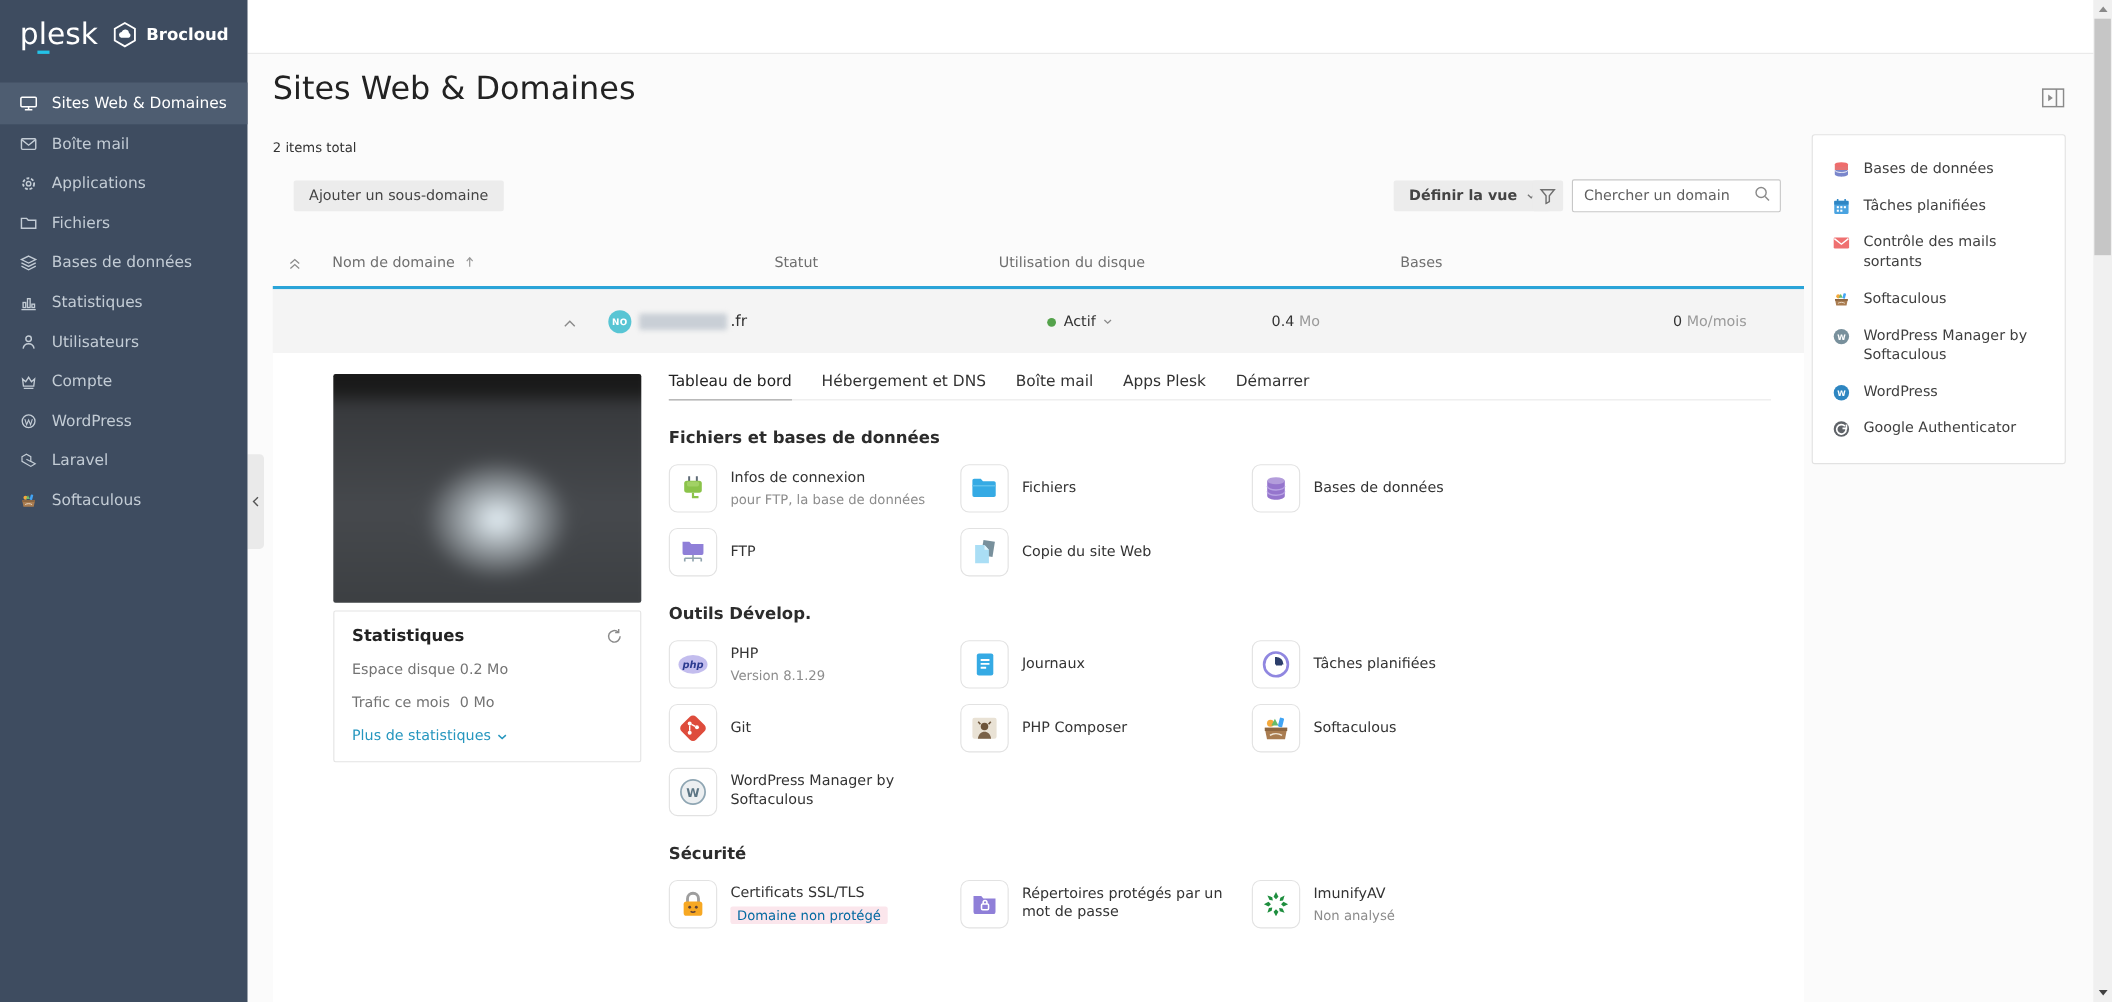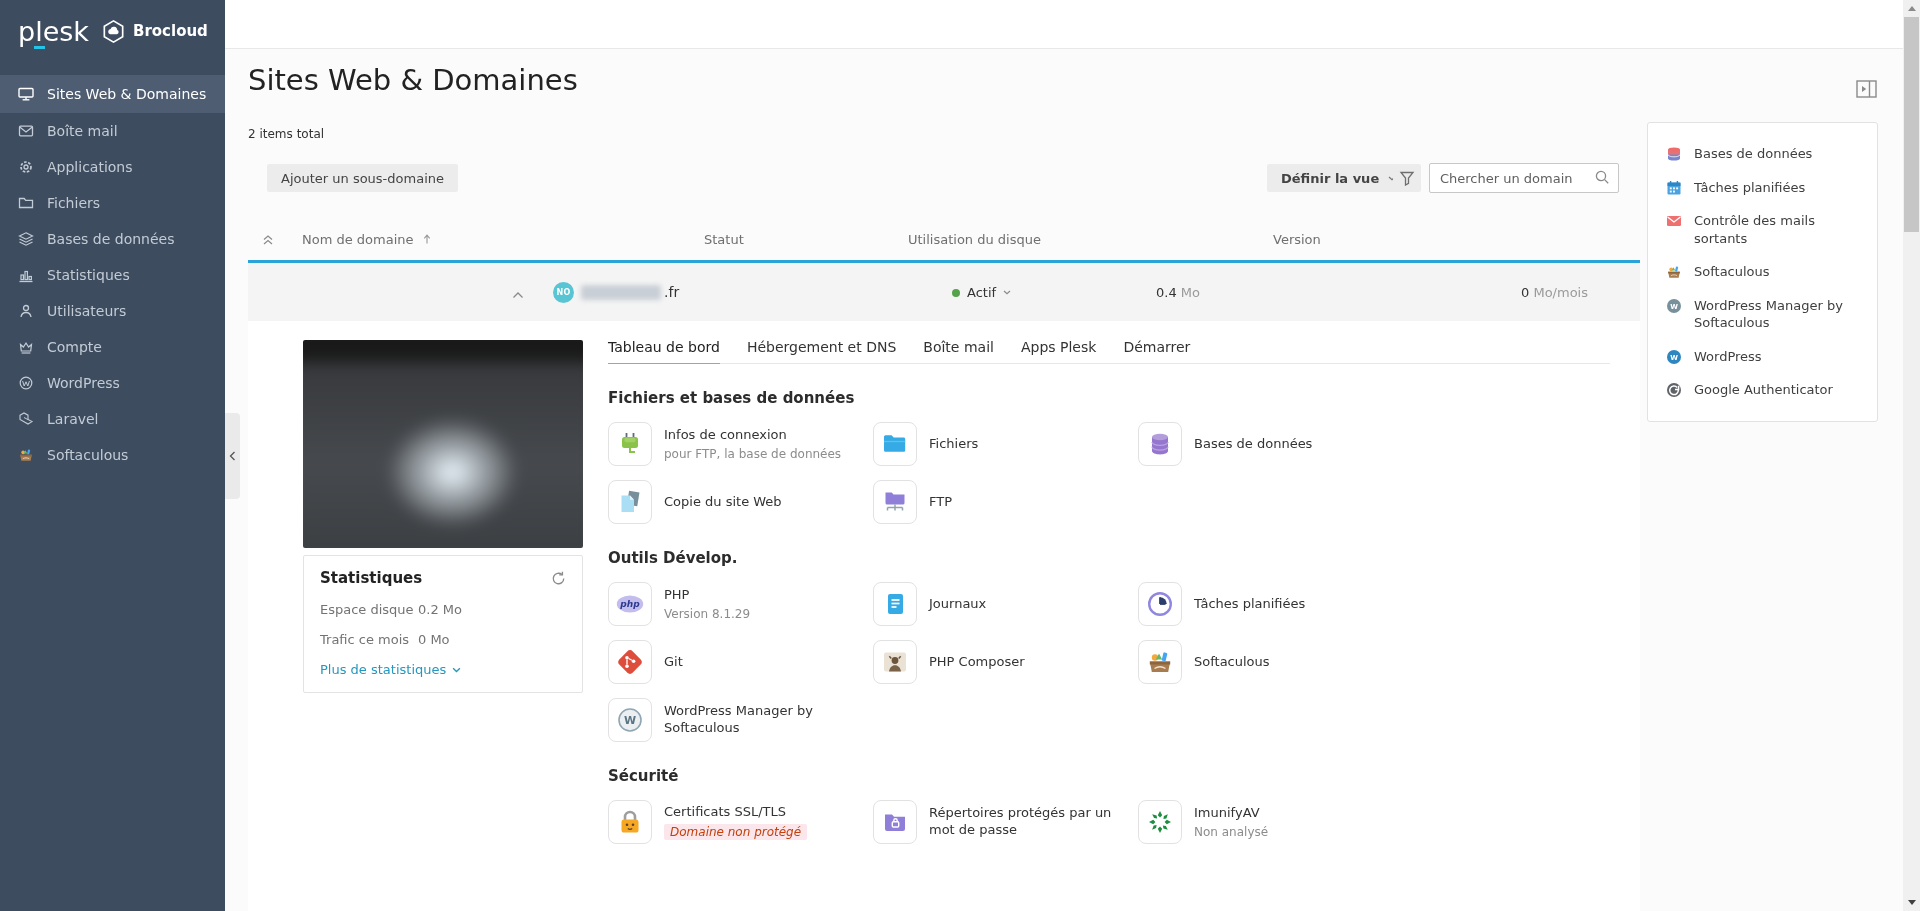--- a/index.html
+++ b/index.html
@@ -90,21 +90,21 @@
   .tab { font-size: 14px; color: #333; padding-bottom: 8px; margin-bottom: -1px; cursor: pointer; }
   .tab.active { border-bottom: 1px solid #a3a3a3; color: #222; }
   .section-title { margin-top: 25px; font-size: 15px; font-weight: bold; color: #2c2c2c; }
   .tools-grid { display: grid; grid-template-columns: repeat(3, 265px); row-gap: 14px; margin-top: 15px; }
   .tool { display: flex; align-items: center; min-height: 44px; cursor: pointer; }
   .tile { width: 44px; height: 44px; flex: 0 0 44px; border: 1px solid #e2e2e2; border-radius: 8px; background: #fff; display: flex; align-items: center; justify-content: center; margin-right: 12px; }
   .tile svg { width: 28px; height: 28px; }
   .tool-text { display: flex; flex-direction: column; align-items: flex-start; }
   .tool-label { font-size: 13px; color: #333; line-height: 1.3; max-width: 200px; }
   .tool-sub { font-size: 12px; color: #8c8c8c; margin-top: 3px; }
-  .tool-badge { font-size: 12px; color: #c2410c; background: #fbe6ec; border-radius: 2px; padding: 1px 6px; margin-top: 4px; font-style: italic; }
+  .tool-badge { font-size: 12px; color: #0369a1; background: #fbe6ec; border-radius: 2px; padding: 1px 6px; margin-top: 4px; }
 
   
   .right-panel { position: absolute; left: 1647px; top: 122px; width: 231px; background: #fff; border: 1px solid #e2e2e2; border-radius: 3px; padding: 14px 0; z-index: 2; }
   .rp-item { display: flex; align-items: flex-start; gap: 12px; padding: 8px 16px 8px 18px; font-size: 13px; color: #3f3f3f; cursor: pointer; line-height: 1.35; }
   .rp-icon { width: 16px; height: 16px; flex: 0 0 16px; display: inline-flex; margin-top: 1px; }
   .rp-icon svg { width: 16px; height: 16px; }
 
   
   .scrollbar { position: absolute; right: 0; top: 0; width: 17px; height: 911px; background: #f0f0f0; z-index: 10; }
   .sb-up { position: absolute; top: 0; left: 0; width: 17px; height: 17px; display: flex; align-items: center; justify-content: center; cursor: pointer; }
@@ -341,21 +341,21 @@
       </svg>
   </span>
   <span class="thead-cell" style="left:302px">
     <span>Nom de domaine</span>
     <svg width="8" height="10" viewBox="0 0 8 10" style="margin-left:5px">
         <path d="M4 9.5V2M1.3 4.3L4 1.2l2.7 3.1" stroke="#999" fill="none" stroke-width="1.1"></path>
       </svg>
   </span>
   <span class="thead-cell" style="left:704px">Statut</span>
   <span class="thead-cell" style="left:908px">Utilisation du disque</span>
-  <span class="thead-cell" style="left:1273px">Version</span>
+  <span class="thead-cell" style="left:1273px">Bases</span>
   <div class="blue-line"></div>
 
   <div class="dom-row">
     <span class="row-chev"><svg width="12" height="8" viewBox="0 0 12 8">
           <path d="M1.5 6.5L6 2l4.5 4.5" stroke="#8a8a8a" fill="none" stroke-width="1.3"></path>
         </svg></span>
     <span class="favicon">NO</span>
     <span class="domain-blur"></span>
     <span class="domain-tld">.fr</span>
     <span class="status-cell">
@@ -480,39 +480,39 @@
                 <ellipse cx="14" cy="7" rx="8" ry="3.2" fill="#b39ddb"></ellipse>
               </svg>
             </span>
             <span class="tool-text">
               <span class="tool-label">Bases de données</span>
             </span>
           </div>
           <div class="tool">
             <span class="tile">
               <svg viewBox="0 0 28 28">
+                <path d="M4.5 4.5h6.2l1.8 2h11v8.5a1.5 1.5 0 0 1-1.5 1.5H6a1.5 1.5 0 0 1-1.5-1.5z" fill="#8f7fd8"></path>
+                <line x1="14" y1="16.5" x2="14" y2="19.5" stroke="#90a4ae" stroke-width="1.5"></line>
+                <path d="M6.5 19.5h15M6.5 19.5v3M14 19.5v3M21.5 19.5v3" stroke="#90a4ae" stroke-width="1.5" fill="none"></path>
+              </svg>
+            </span>
+            <span class="tool-text">
+              <span class="tool-label">FTP</span>
+            </span>
+          </div>
+          <div class="tool">
+            <span class="tile">
+              <svg viewBox="0 0 28 28">
                 <rect x="12" y="3.5" width="10.5" height="14" fill="#78909c" transform="rotate(9 17 10)"></rect>
                 <path d="M5.5 7.5H14l4 4.2V24H5.5z" fill="#aadef5"></path>
                 <path d="M14 7.5l4 4.2h-4z" fill="#e2f4fb"></path>
               </svg>
             </span>
             <span class="tool-text">
               <span class="tool-label">Copie du site Web</span>
-            </span>
-          </div>
-          <div class="tool">
-            <span class="tile">
-              <svg viewBox="0 0 28 28">
-                <path d="M4.5 4.5h6.2l1.8 2h11v8.5a1.5 1.5 0 0 1-1.5 1.5H6a1.5 1.5 0 0 1-1.5-1.5z" fill="#8f7fd8"></path>
-                <line x1="14" y1="16.5" x2="14" y2="19.5" stroke="#90a4ae" stroke-width="1.5"></line>
-                <path d="M6.5 19.5h15M6.5 19.5v3M14 19.5v3M21.5 19.5v3" stroke="#90a4ae" stroke-width="1.5" fill="none"></path>
-              </svg>
-            </span>
-            <span class="tool-text">
-              <span class="tool-label">FTP</span>
             </span>
           </div>
         </div>
         <div class="section-title">Outils Dévelop.</div>
         <div class="tools-grid">
           <div class="tool">
             <span class="tile">
               <svg viewBox="0 0 28 28">
                 <ellipse cx="14" cy="14" rx="13.2" ry="8.6" fill="#c3bdee"></ellipse>
                 <text x="14" y="17.3" text-anchor="middle" font-size="9" font-weight="bold" font-style="italic" fill="#2b3a8f" font-family="DejaVu Sans, sans-serif">php</text>

